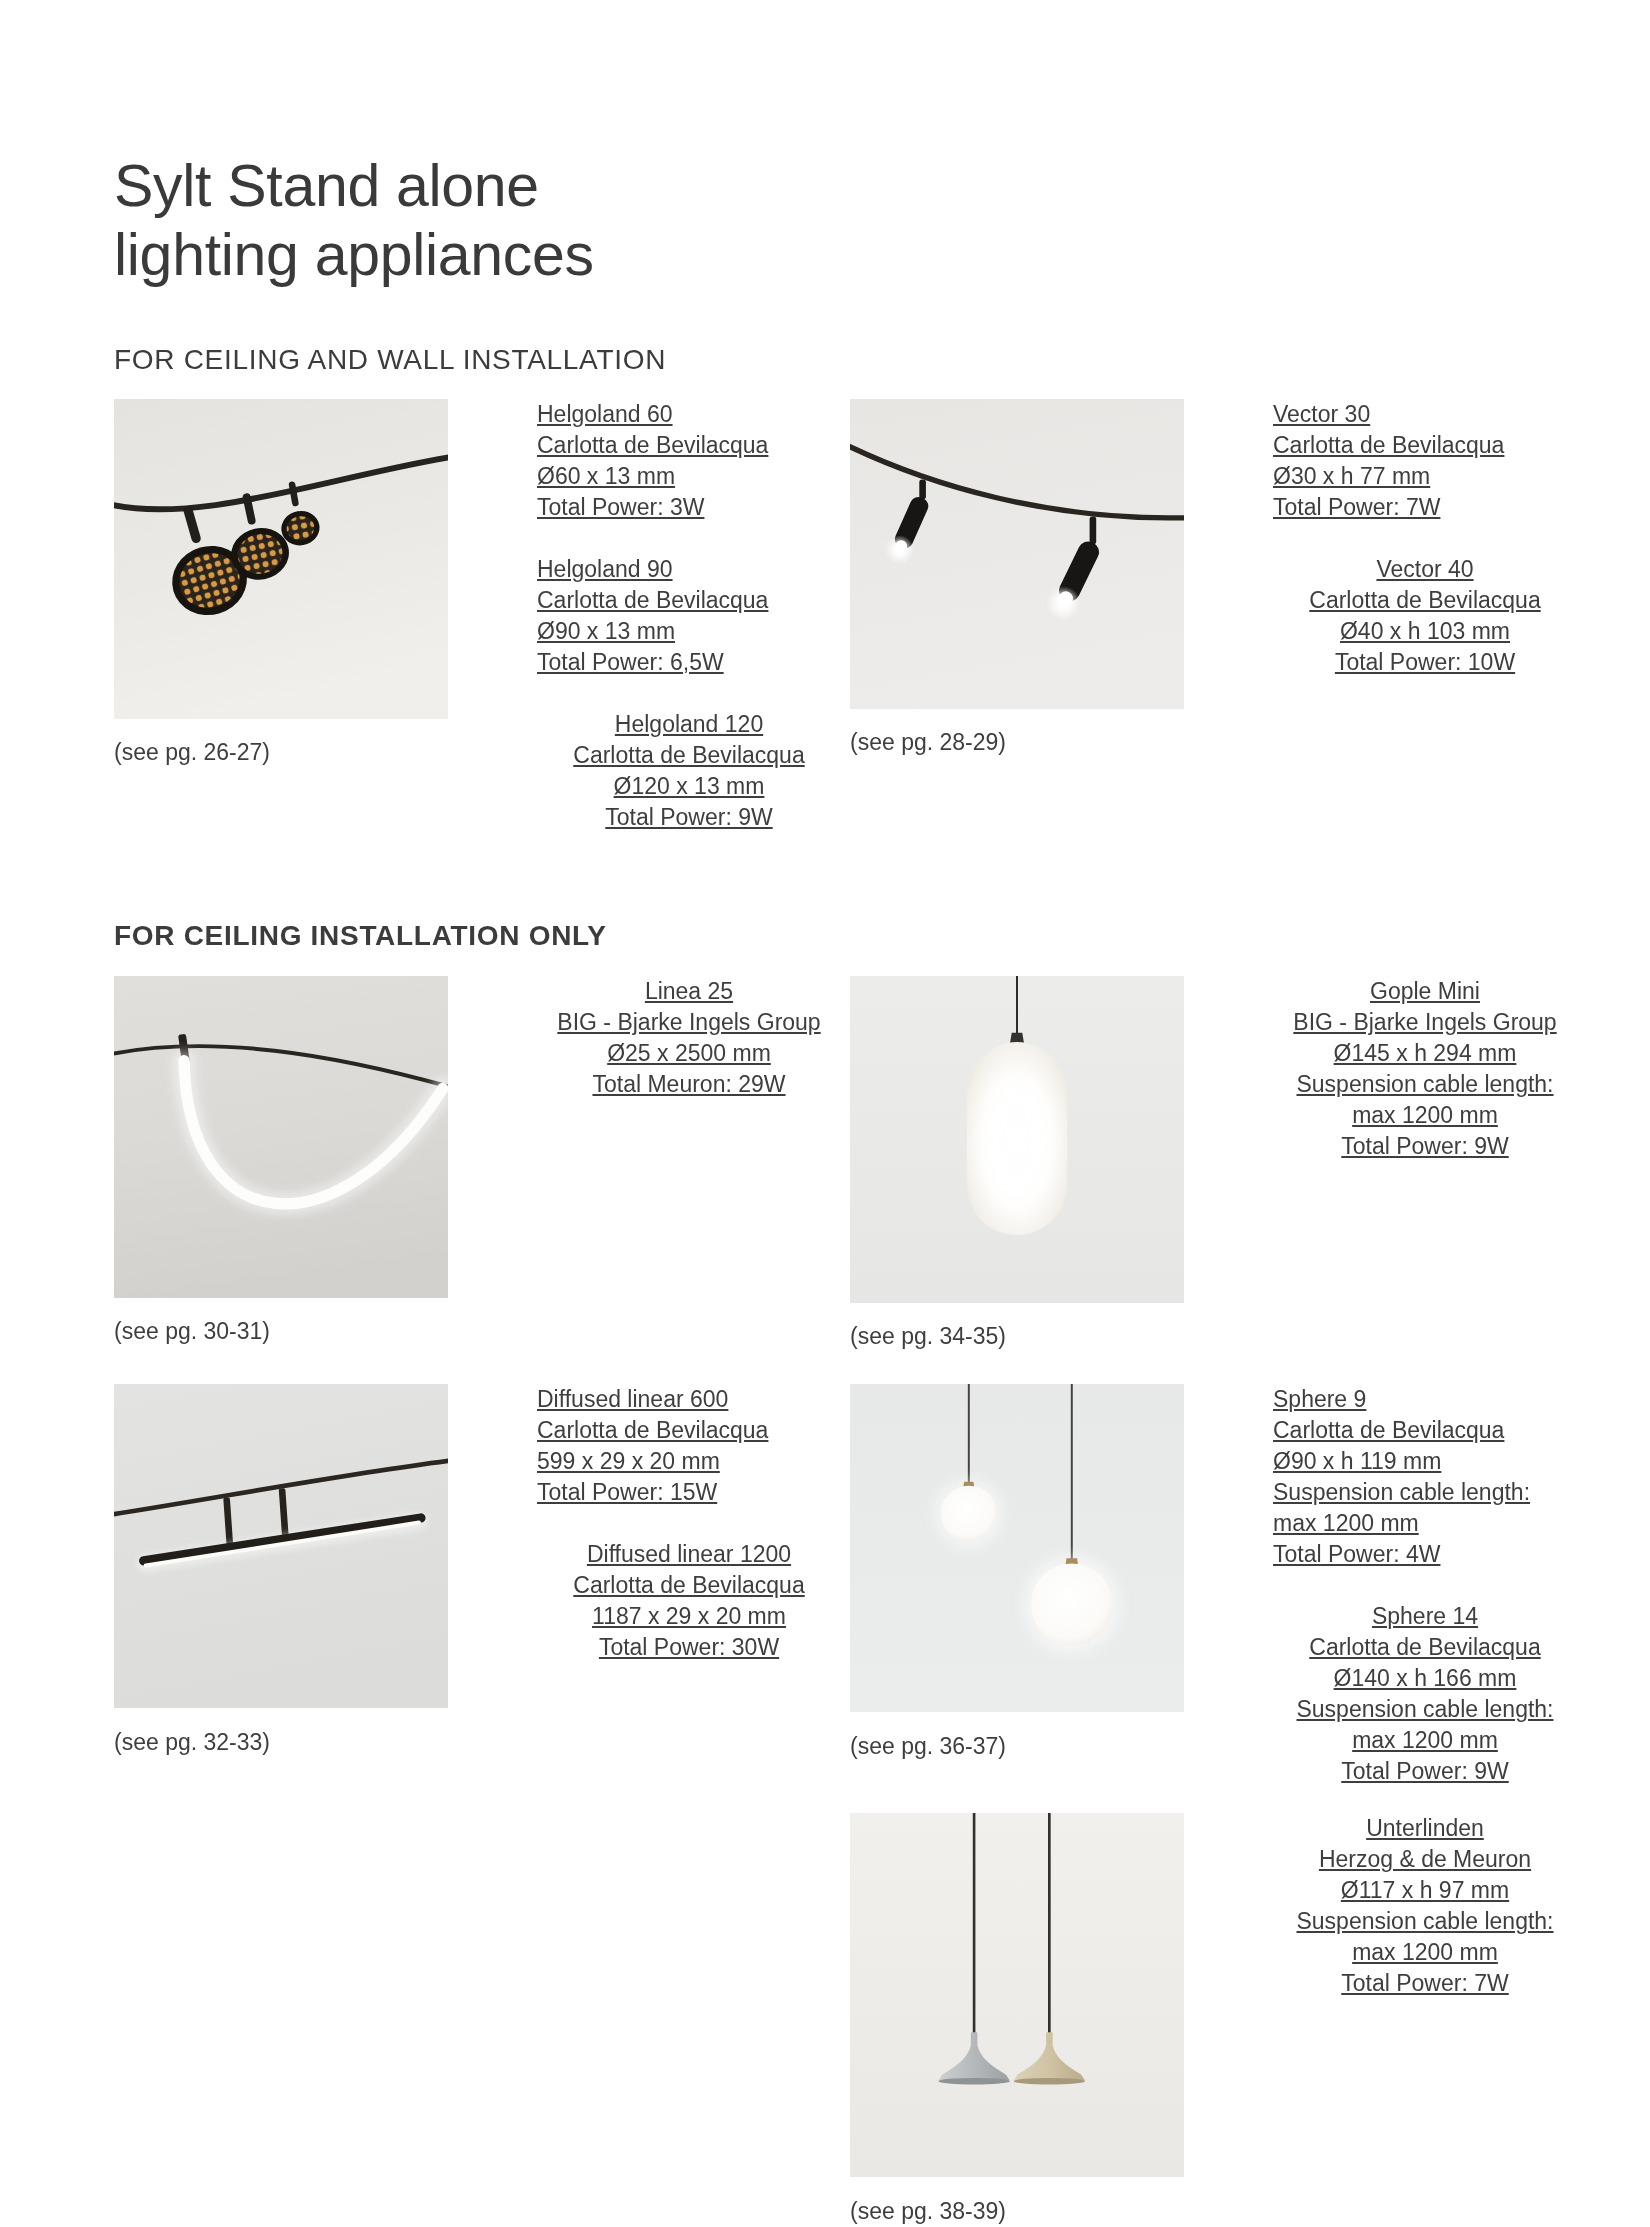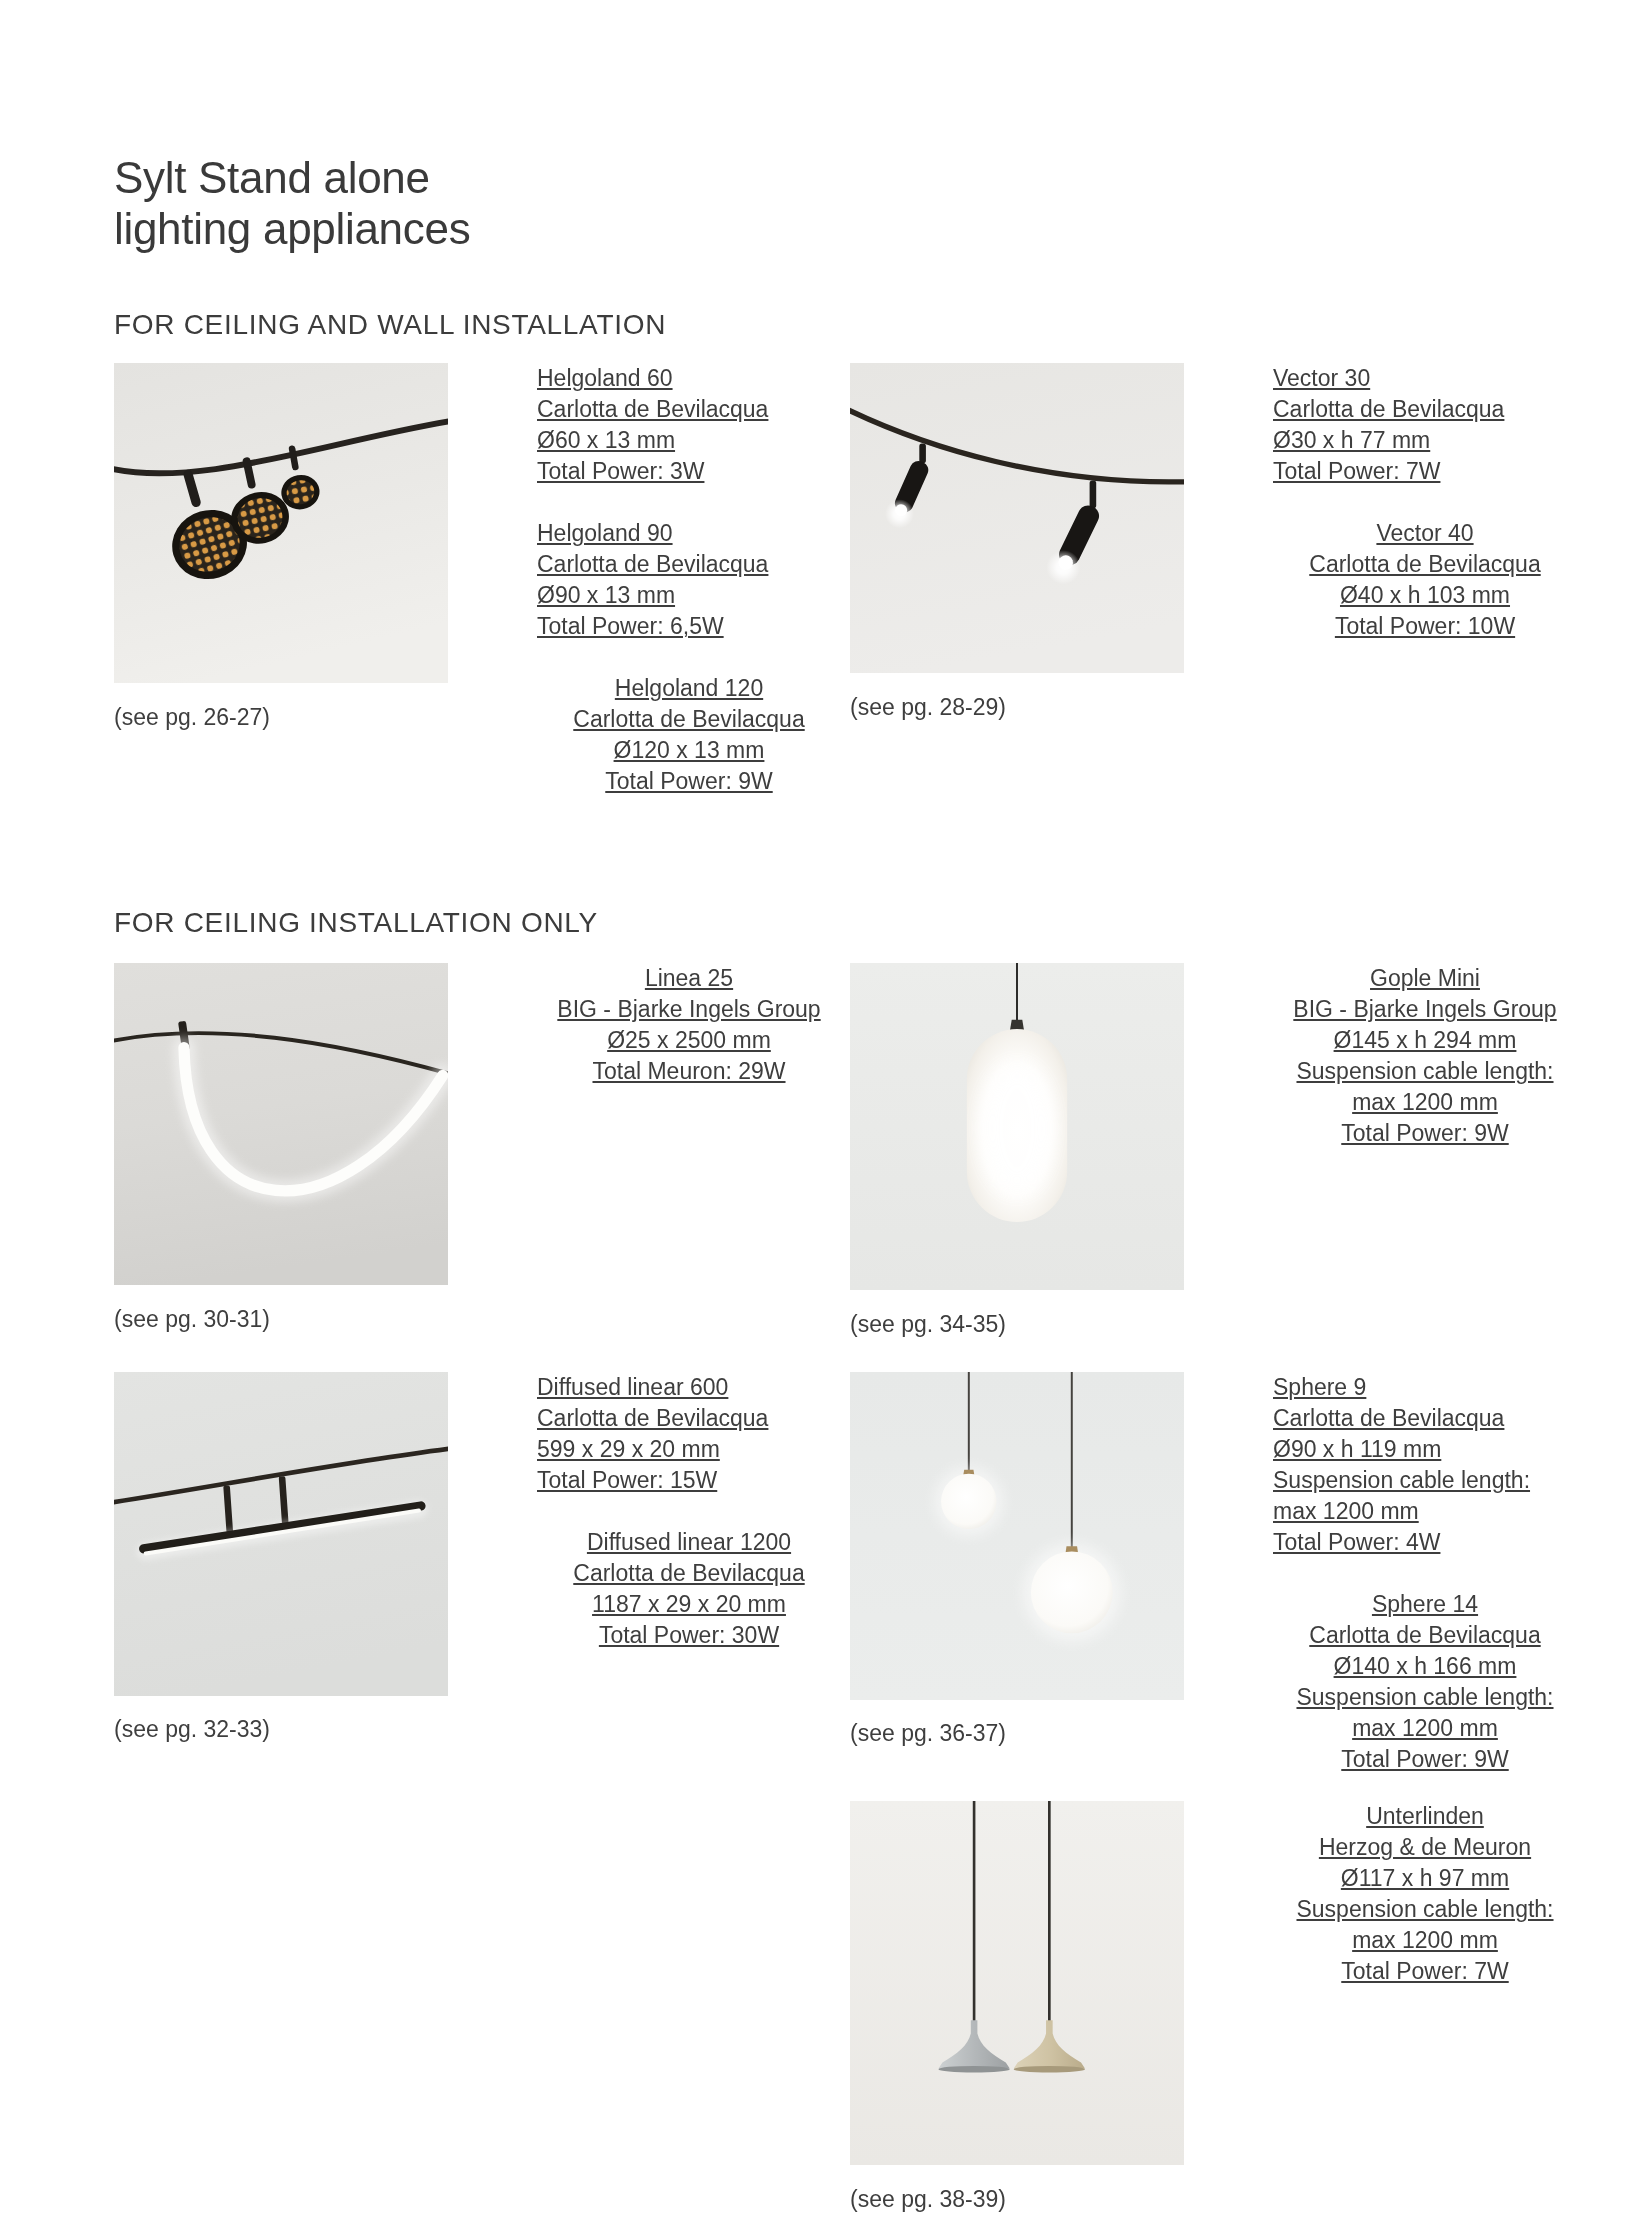--- a/index.html
+++ b/index.html
@@ -7,28 +7,28 @@
   .page {
     position:relative;
     width:1650px; height:2227px;
     background:#ffffff;
     font-family:"Liberation Sans","DejaVu Sans",sans-serif;
     color:#3e3e3e;
     overflow:hidden;
   }
   .content { padding:152px 0 0 114px; }
   .title-line {
-    font-size:44px; line-height:1.17; font-weight:400;
+    font-size:59px; line-height:1.17; font-weight:400;
     color:#3a3a3a; letter-spacing:-0.3px;
   }
   .section-heading {
     font-size:28px; font-weight:400; letter-spacing:0.7px; color:#3c3c3c;
   }
   .sh-1 { margin-top:54px; }
-  .sh-2 { margin-top:110px; }
+  .sh-2 { margin-top:87px;font-weight:bold; }
   .row { display:flex; align-items:flex-start; }
   .row-1 { margin-top:22.5px; }
   .row-2 { margin-top:24px; }
   .row-3 { margin-top:32px; }
   .row-4 { margin-top:26.4px; }
   .cell { display:flex; align-items:flex-start; width:700px; margin-right:36px; }
   .cell:last-child { margin-right:0; }
   .cell-offset { margin-left:736px; }
   .fig-col { width:386px; flex:none; }
   .figure { width:334px; overflow:hidden; background:#e9e8e6; }

